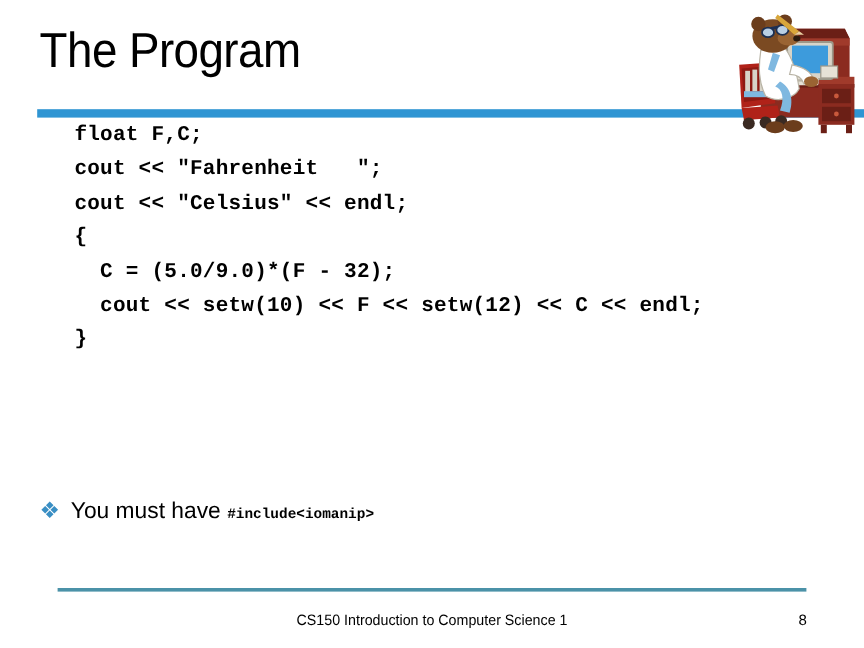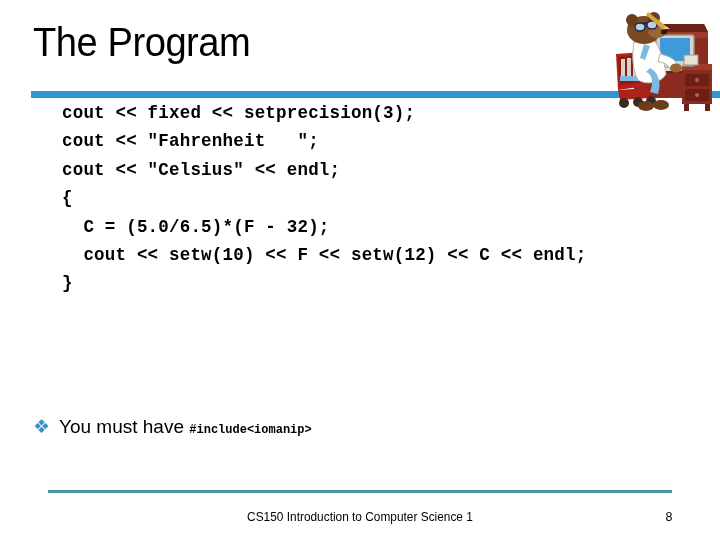--- a/index.html
+++ b/index.html
@@ -220,25 +220,25 @@
 
       <path d="M56 52 C66 54 72 58 74 64 L66 68 C64 62 60 60 54 60 Z" fill="#ffffff" stroke="#b9b4a6" stroke-width="1"></path>
       <ellipse cx="72" cy="66" rx="6" ry="4.5" fill="#9a6433"></ellipse>
 
       <ellipse cx="42" cy="104" rx="8" ry="5" fill="#6b3d1c"></ellipse>
       <ellipse cx="57" cy="103" rx="8" ry="5" fill="#6b3d1c"></ellipse>
     </svg>
   </div>
 
   <div id="code-block">
-    <div class="code-line">cout &lt;&lt; fixed &lt;&lt; setprecision(3);</div>
+    <div class="code-line">float F,C;</div>
     <div class="code-line">cout &lt;&lt; "Fahrenheit   ";</div>
     <div class="code-line">cout &lt;&lt; "Celsius" &lt;&lt; endl;</div>
     <div class="code-line">{</div>
-    <div class="code-line">  C = (5.0/6.5)*(F - 32);</div>
+    <div class="code-line">  C = (5.0/9.0)*(F - 32);</div>
     <div class="code-line">  cout &lt;&lt; setw(10) &lt;&lt; F &lt;&lt; setw(12) &lt;&lt; C &lt;&lt; endl;</div>
     <div class="code-line">}</div>
   </div>
 
   <div id="bullet-line">
     <span id="bullet-marker">❖</span>
     <span>
       <span id="bullet-text">You must have </span><span id="bullet-code">#include&lt;iomanip&gt;</span>
     </span>
   </div>

